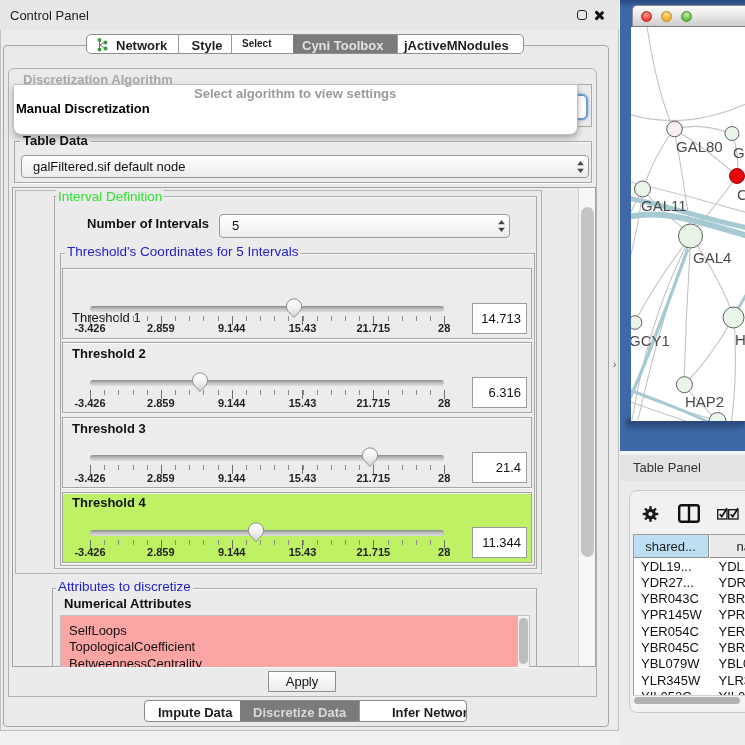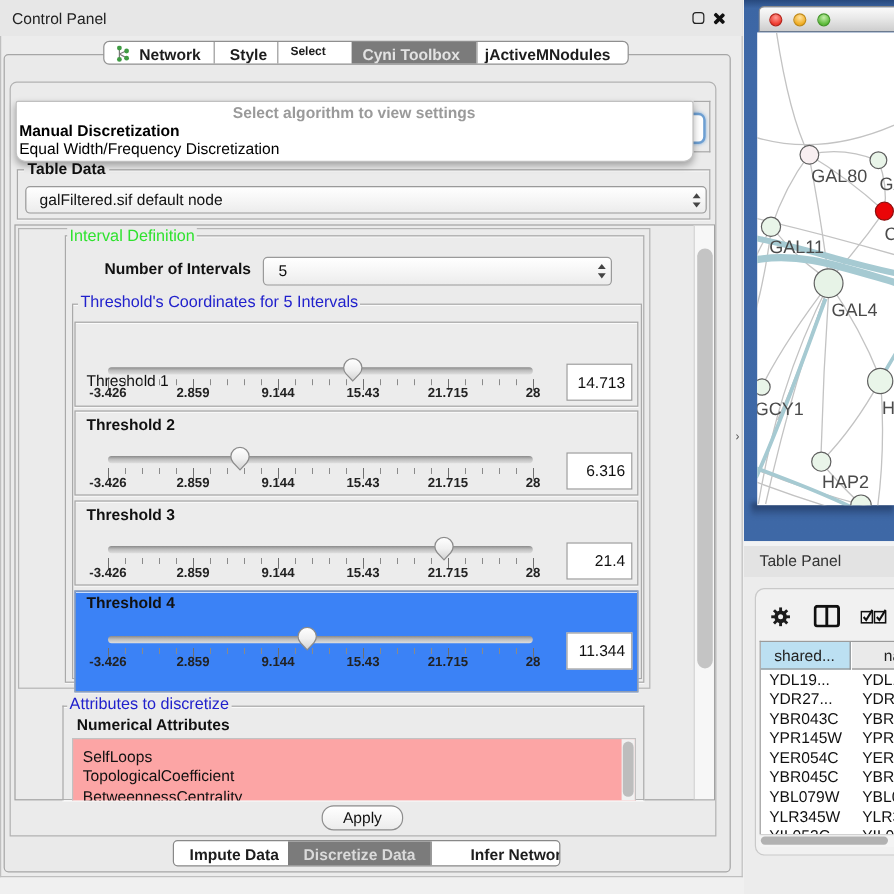--- a/index.html
+++ b/index.html
@@ -247,21 +247,21 @@
 <defs>
           <linearGradient id="thg2" x1="0" y1="0" x2="0" y2="1">
 <stop offset="0" stop-color="#ffffff"></stop>
             <stop offset="0.5" stop-color="#f0f0f0"></stop>
             <stop offset="1" stop-color="#d2d2d2"></stop>
           </linearGradient>
         </defs>
       </svg>
 <div class="abs" style="left:409px;top:34px;width:55px;height:31px;background:#fff;border:1px solid #9b9b9b;font-size:13px;color:#111;text-align:right;line-height:29px;padding-right:5px;">21.4</div>
 </div>
-<div class="abs" style="left:62px;top:491.9px;width:469.5px;height:85px;background:#3b82f6;border:1px solid #a6a6a6;box-shadow:inset 0 1px 0 #fbfbfb,0 1px 0 #f8f8f8;">
+<div class="abs" style="left:62px;top:491.9px;width:469.5px;height:71px;background:#bef264;border:1px solid #a6a6a6;box-shadow:inset 0 1px 0 #fbfbfb,0 1px 0 #f8f8f8;">
 <div class="lbl" style="left:9px;top:2.5px;font-size:13px;font-weight:700;color:#111;">Threshold 4</div>
 <div class="abs" style="left:27px;top:37px;width:354px;height:6px;border-radius:3px;background:linear-gradient(#8a8a8a,#bdbdbd 45%,#dedede);"></div>
 <div class="abs" style="left:27px;top:47px;width:355px;height:5px;background:repeating-linear-gradient(to right,#8a8a8a 0 1px,transparent 1px 14.167px);"></div>
 <div class="abs" style="left:27px;top:47px;width:355px;height:9px;background:repeating-linear-gradient(to right,#6f6f6f 0 1px,transparent 1px 70.833px);"></div>
 <div class="lbl" style="left:27.0px;top:53.5px;transform:translateX(-50%);font-size:11px;font-weight:700;color:#222;">-3.426</div>
 <div class="lbl" style="left:97.8px;top:53.5px;transform:translateX(-50%);font-size:11px;font-weight:700;color:#222;">2.859</div>
 <div class="lbl" style="left:168.7px;top:53.5px;transform:translateX(-50%);font-size:11px;font-weight:700;color:#222;">9.144</div>
 <div class="lbl" style="left:239.5px;top:53.5px;transform:translateX(-50%);font-size:11px;font-weight:700;color:#222;">15.43</div>
 <div class="lbl" style="left:310.3px;top:53.5px;transform:translateX(-50%);font-size:11px;font-weight:700;color:#222;">21.715</div>
 <div class="lbl" style="left:381.2px;top:53.5px;transform:translateX(-50%);font-size:11px;font-weight:700;color:#222;">28</div>
@@ -280,27 +280,27 @@
 <div class="abs" style="left:52px;top:588px;width:485px;height:79px;border:1px solid #a9a9a9;border-bottom:none;box-shadow:inset 0 1px 0 #fafafa,0 1px 0 #f8f8f8;"></div>
 <div class="lbl" style="left:56px;top:579px;font-size:13.5px;color:#2121cc;background:#ebebeb;padding:0 2px;">Attributes to discretize</div>
 <div class="lbl" style="left:64px;top:595.5px;font-size:13px;font-weight:700;color:#111;">Numerical Attributes</div>
 <div class="abs" style="left:60px;top:615px;width:470px;height:52px;background:#fca5a5;border:1px solid #c2c2c2;border-bottom:none;overflow:hidden;text-align:center;">
 <div class="lbl" style="left:8px;top:7.0px;font-size:13px;color:#111;">SelfLoops</div>
 <div class="lbl" style="left:8px;top:23.4px;font-size:13px;color:#111;">TopologicalCoefficient</div>
 <div class="lbl" style="left:8px;top:39.8px;font-size:13px;color:#111;">BetweennessCentrality</div>
 </div>
 <div class="abs" style="left:518px;top:616px;width:11px;height:51px;background:#f1f1f1;"></div>
 <div class="abs" style="left:519px;top:618px;width:9px;height:46px;background:#bdbdbd;border-radius:4.5px;"></div>
-<div class="abs" style="left:268px;top:671px;width:68px;height:21px;background:linear-gradient(#ffffff,#ececec);border:1px solid #8e8e8e;border-radius:10px;font-size:13px;color:#111;text-align:center;line-height:20px;">Apply</div>
+<div class="abs" style="left:268px;top:671px;width:68px;height:21px;background:linear-gradient(#ffffff,#ececec);border:1px solid #8e8e8e;border-radius:0;font-size:13px;color:#111;text-align:center;line-height:20px;">Apply</div>
 <div class="abs" style="left:144px;top:700px;width:323px;height:22px;background:#ffffff;border:1px solid #888;border-radius:4px;overflow:hidden;">
 <div class="abs" style="left:94.5px;top:0;width:119px;height:22px;background:#7b7b7b;"></div>
 <div class="abs" style="left:213.5px;top:0;width:1px;height:22px;background:#9a9a9a;"></div>
 <div class="lbl" style="left:13px;top:3.5px;font-size:13px;font-weight:600;color:#1d1d1d;">Impute Data</div>
 <div class="lbl" style="left:108px;top:3.5px;font-size:13px;font-weight:600;color:#dadada;">Discretize Data</div>
 <div class="lbl" style="left:227px;top:3.5px;font-size:13px;font-weight:600;color:#1d1d1d;margin-left:20px;">Infer Network</div>
 </div>
 <div class="abs" style="left:578px;top:84px;width:14px;height:43px;border:1px solid #a9a9a9;border-left:none;"></div>
 <div class="abs" style="left:572px;top:94px;width:16px;height:26px;background:#fff;border:2.5px solid #6d9fd2;border-radius:6px;box-shadow:0 0 3px rgba(90,150,210,0.8);"></div>
 <div class="abs" style="left:13px;top:84px;width:565px;height:51px;background:#ffffff;border:1px solid #c0c0c0;border-radius:2px 2px 8px 8px;box-shadow:0 3px 6px rgba(0,0,0,0.3);"></div>
 <div class="lbl" style="left:194px;top:85.5px;font-size:13px;font-weight:600;color:#9a9a9a;">Select algorithm to view settings</div>
 <div class="lbl" style="left:16px;top:100.5px;font-size:13px;font-weight:700;color:#000;">Manual Discretization</div>
-<div class="lbl" style="left:16px;top:116px;font-size:13px;color:#000;">Equal Width/Frequency Discretization</div>
+<div class="lbl" style="left:23px;top:71.5px;font-size:13px;font-weight:700;color:#a8a8a8;">Discretization Algorithm</div>
 <div class="lbl" style="left:613px;top:358.5px;font-size:10px;color:#555;">›</div>
 </div>
 </body></html>

